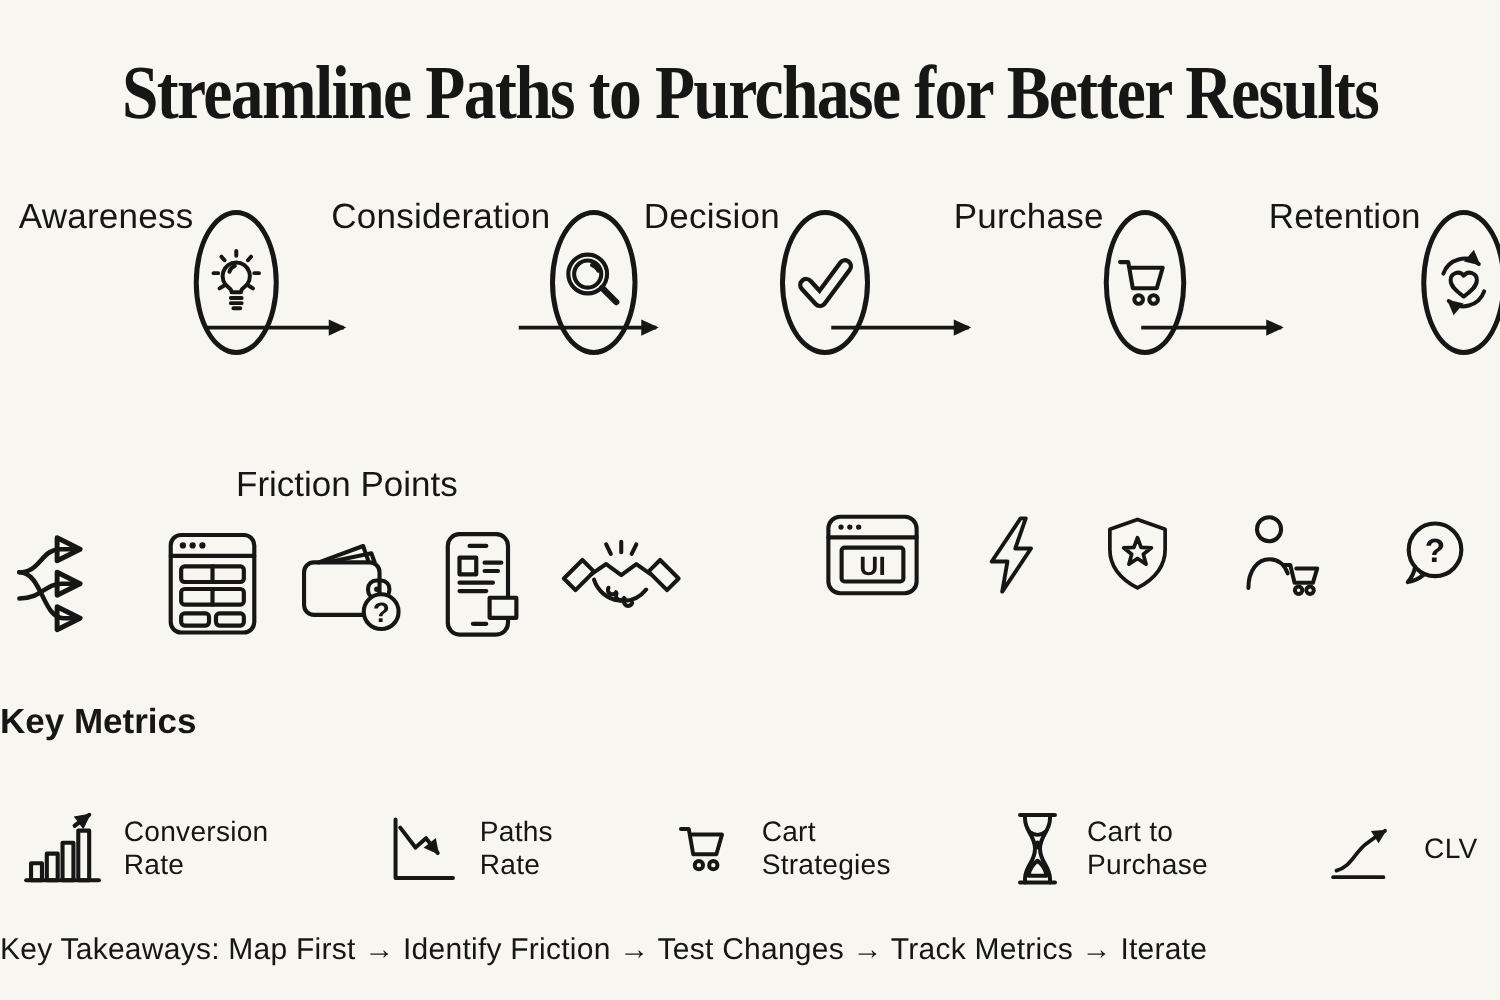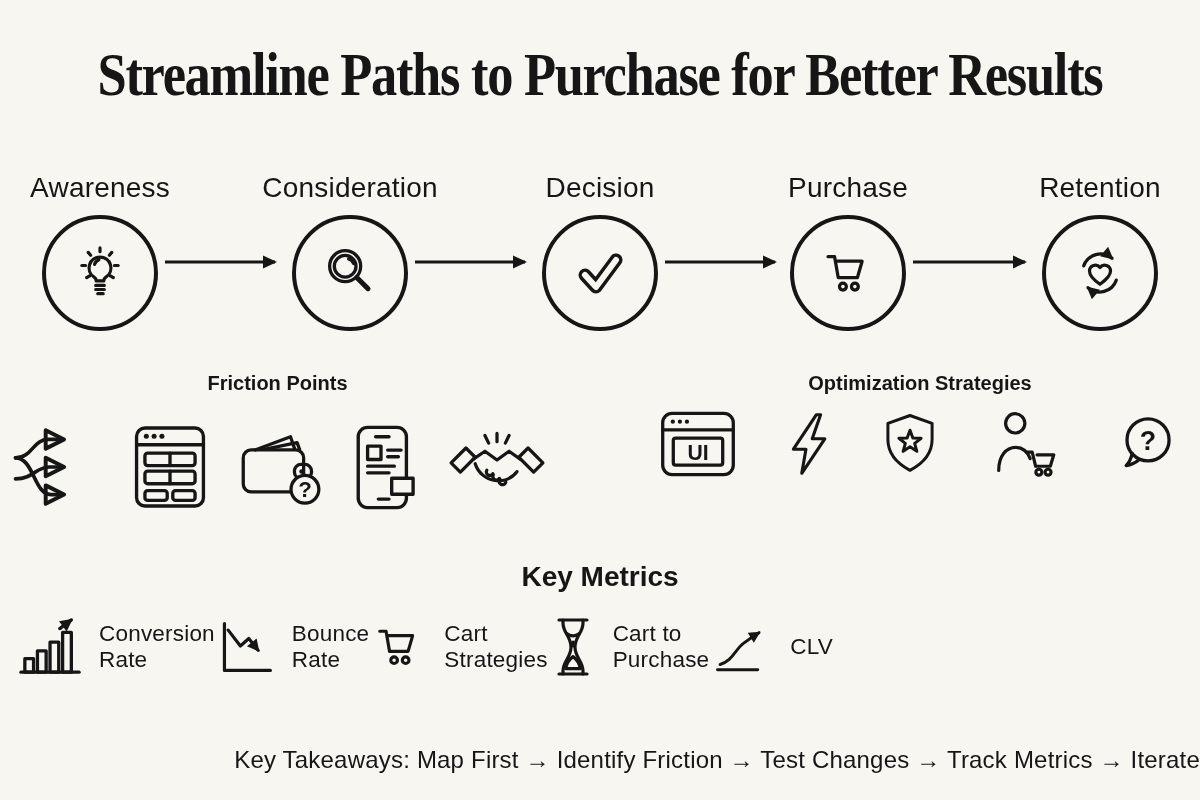--- a/index.html
+++ b/index.html
@@ -2,37 +2,37 @@
 <html><head>
 <meta charset="utf-8">
 <style>
 *{margin:0;padding:0;box-sizing:border-box}
 html,body{width:1200px;height:800px}
 body{background:#f7f6f1;color:#161616;font-family:"Liberation Sans","DejaVu Sans",sans-serif;overflow:hidden}
 .canvas{position:relative;width:1200px;height:784px}
 .title{position:absolute;top:40px;left:0;width:1200px;text-align:center;
   font-family:"Liberation Serif","DejaVu Serif",serif;font-weight:700;font-size:61px;
   letter-spacing:-1.5px;transform:scaleX(.86);white-space:nowrap}
-.stage{position:absolute;top:172px;width:170px;display:flex;flex-direction:column;align-items:center}
+.stage{position:absolute;top:157px;width:170px;display:flex;}
 .stage-label{font-size:28px;letter-spacing:.2px;white-space:nowrap}
 .stage-circle{margin-top:11px;width:116px;height:116px;border:4px solid #161616;border-radius:50%;
   display:flex;align-items:center;justify-content:center}
 .jarrow{position:absolute;top:252px}
-.sec-heading{position:absolute;top:372px;font-size:20px;font-weight:700;text-align:center;white-space:nowrap}
+.sec-heading{position:absolute;top:372px;font-size:28px;font-weight:400;text-align:center;white-space:nowrap}
 .heading-friction{left:10px;width:535px}
 .heading-opt{left:655px;width:530px}
 .icon-row{position:absolute;display:flex;justify-content:space-between;align-items:center}
 .row-friction{top:415px;left:10px;width:538px;height:104px}
 .row-opt{top:396px;left:658px;width:522px;height:96px}
-.metrics-heading{position:absolute;top:561px;left:0;width:1200px;text-align:center;font-size:28px;font-weight:700}
-.metrics-row{position:absolute;top:604px;left:18px;width:1164px;height:86px;
-  display:flex;align-items:center}
+.metrics-heading{position:absolute;top:561px;left:0;width:1200px;font-size:28px;font-weight:700}
+.metrics-row{position:absolute;top:636px;left:18px;width:1164px;height:86px;
+  display:flex;justify-content:space-between;align-items:center}
 .metric{display:flex;align-items:center;gap:15px}
 .metric-label{font-size:22.5px;line-height:1.14;letter-spacing:.2px;white-space:nowrap}
-.takeaway{position:absolute;top:746px;left:0;width:1200px;text-align:right;font-size:24px;letter-spacing:.2px;white-space:nowrap}
+.takeaway{position:absolute;top:746px;left:0;width:1200px;text-align:left;font-size:24px;letter-spacing:.2px;white-space:nowrap}
 .ic{stroke:#161616;fill:none;stroke-linecap:round;stroke-linejoin:round}
 .dot{fill:#161616;stroke:none}
 .glyph{fill:#161616;stroke:none;font-family:"Liberation Sans","DejaVu Sans",sans-serif;font-weight:700;text-anchor:middle}
 </style>
 </head>
 <body>
 
 <svg width="0" height="0" style="position:absolute" aria-hidden="true">
   <defs>
     <marker id="ah-j" markerUnits="userSpaceOnUse" markerWidth="18" markerHeight="19" refX="14" refY="9.5" orient="auto">
@@ -114,21 +114,20 @@
     <path d="M2 10H112" stroke="#161616" stroke-width="3" fill="none" marker-end="url(#ah-j)"></path>
   </svg>
   <svg class="jarrow" style="left:663px" width="126" height="20" viewBox="0 0 126 20">
     <path d="M2 10H112" stroke="#161616" stroke-width="3" fill="none" marker-end="url(#ah-j)"></path>
   </svg>
   <svg class="jarrow" style="left:911px" width="128" height="20" viewBox="0 0 128 20">
     <path d="M2 10H114" stroke="#161616" stroke-width="3" fill="none" marker-end="url(#ah-j)"></path>
   </svg>
 
   <div class="sec-heading heading-friction">Friction Points</div>
-  <div class="sec-heading heading-opt">Optimization Strategies</div>
 
   <div class="icon-row row-friction">
     <svg class="ic" width="95" height="84" viewBox="0 0 36 32" stroke-width="1.4">
       <path d="M2 12.5C8.5 12.5 8.5 5.5 14.5 5.5H19.5" marker-end="url(#ah-o)"></path>
       <path d="M2 20.5C9 20.5 9.5 16 15 16H19.5" marker-end="url(#ah-o)"></path>
       <path d="M2 12.5C9 12.5 9 26.5 15.5 26.5H19.5" marker-end="url(#ah-o)"></path>
     </svg>
     <svg class="ic" width="78" height="90" viewBox="0 0 28 32" stroke-width="1.2">
       <rect x="2" y="2" width="24" height="28" rx="3"></rect>
       <path d="M2 8h24"></path>
@@ -219,21 +218,21 @@
         <div>Rate</div>
       </div>
     </div>
 
     <div class="metric">
       <svg class="ic" width="62" height="60" viewBox="0 0 32 32" stroke-width="1.7">
         <path d="M4.5 3.5V28.5H29"></path>
         <path d="M6.5 7l6.5 8.5 4.5-4 5 6.3" marker-end="url(#ah-f)"></path>
       </svg>
       <div class="metric-label">
-        <div>Bounce</div>
+        <div>Paths</div>
         <div>Rate</div>
       </div>
     </div>
 
     <div class="metric">
       <svg class="ic" width="60" height="56" viewBox="0 0 32 32" stroke-width="1.8">
         <path d="M5 7h3.6l2 11.5h10.6l2.6-9H10"></path>
         <circle cx="13.2" cy="23.5" r="1.9"></circle>
         <circle cx="19.8" cy="23.5" r="1.9"></circle>
       </svg>

